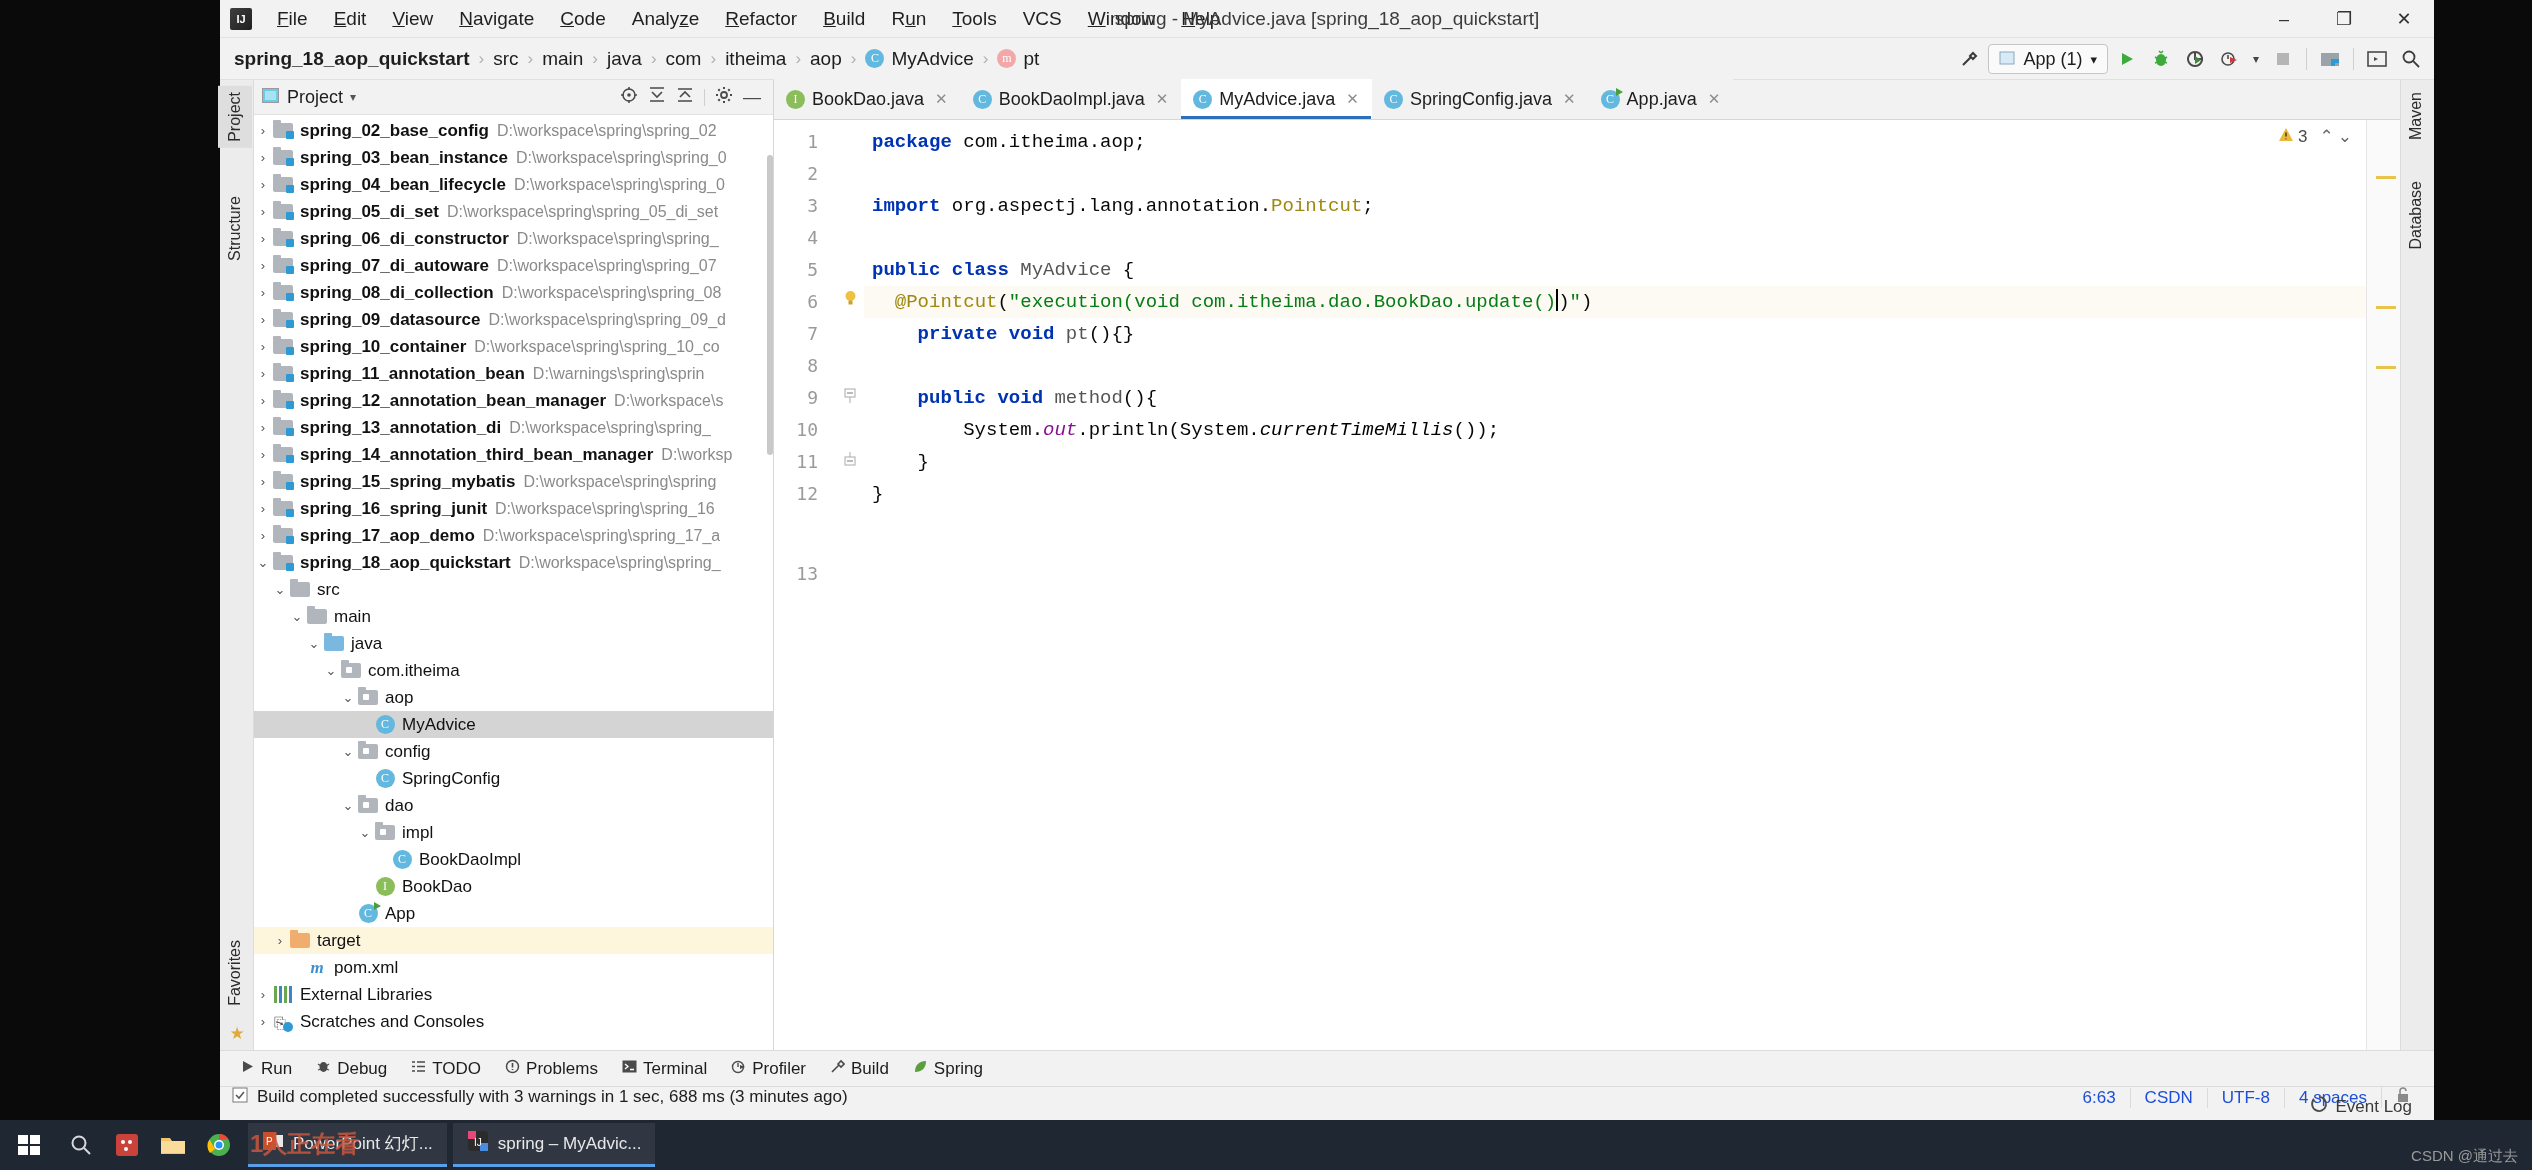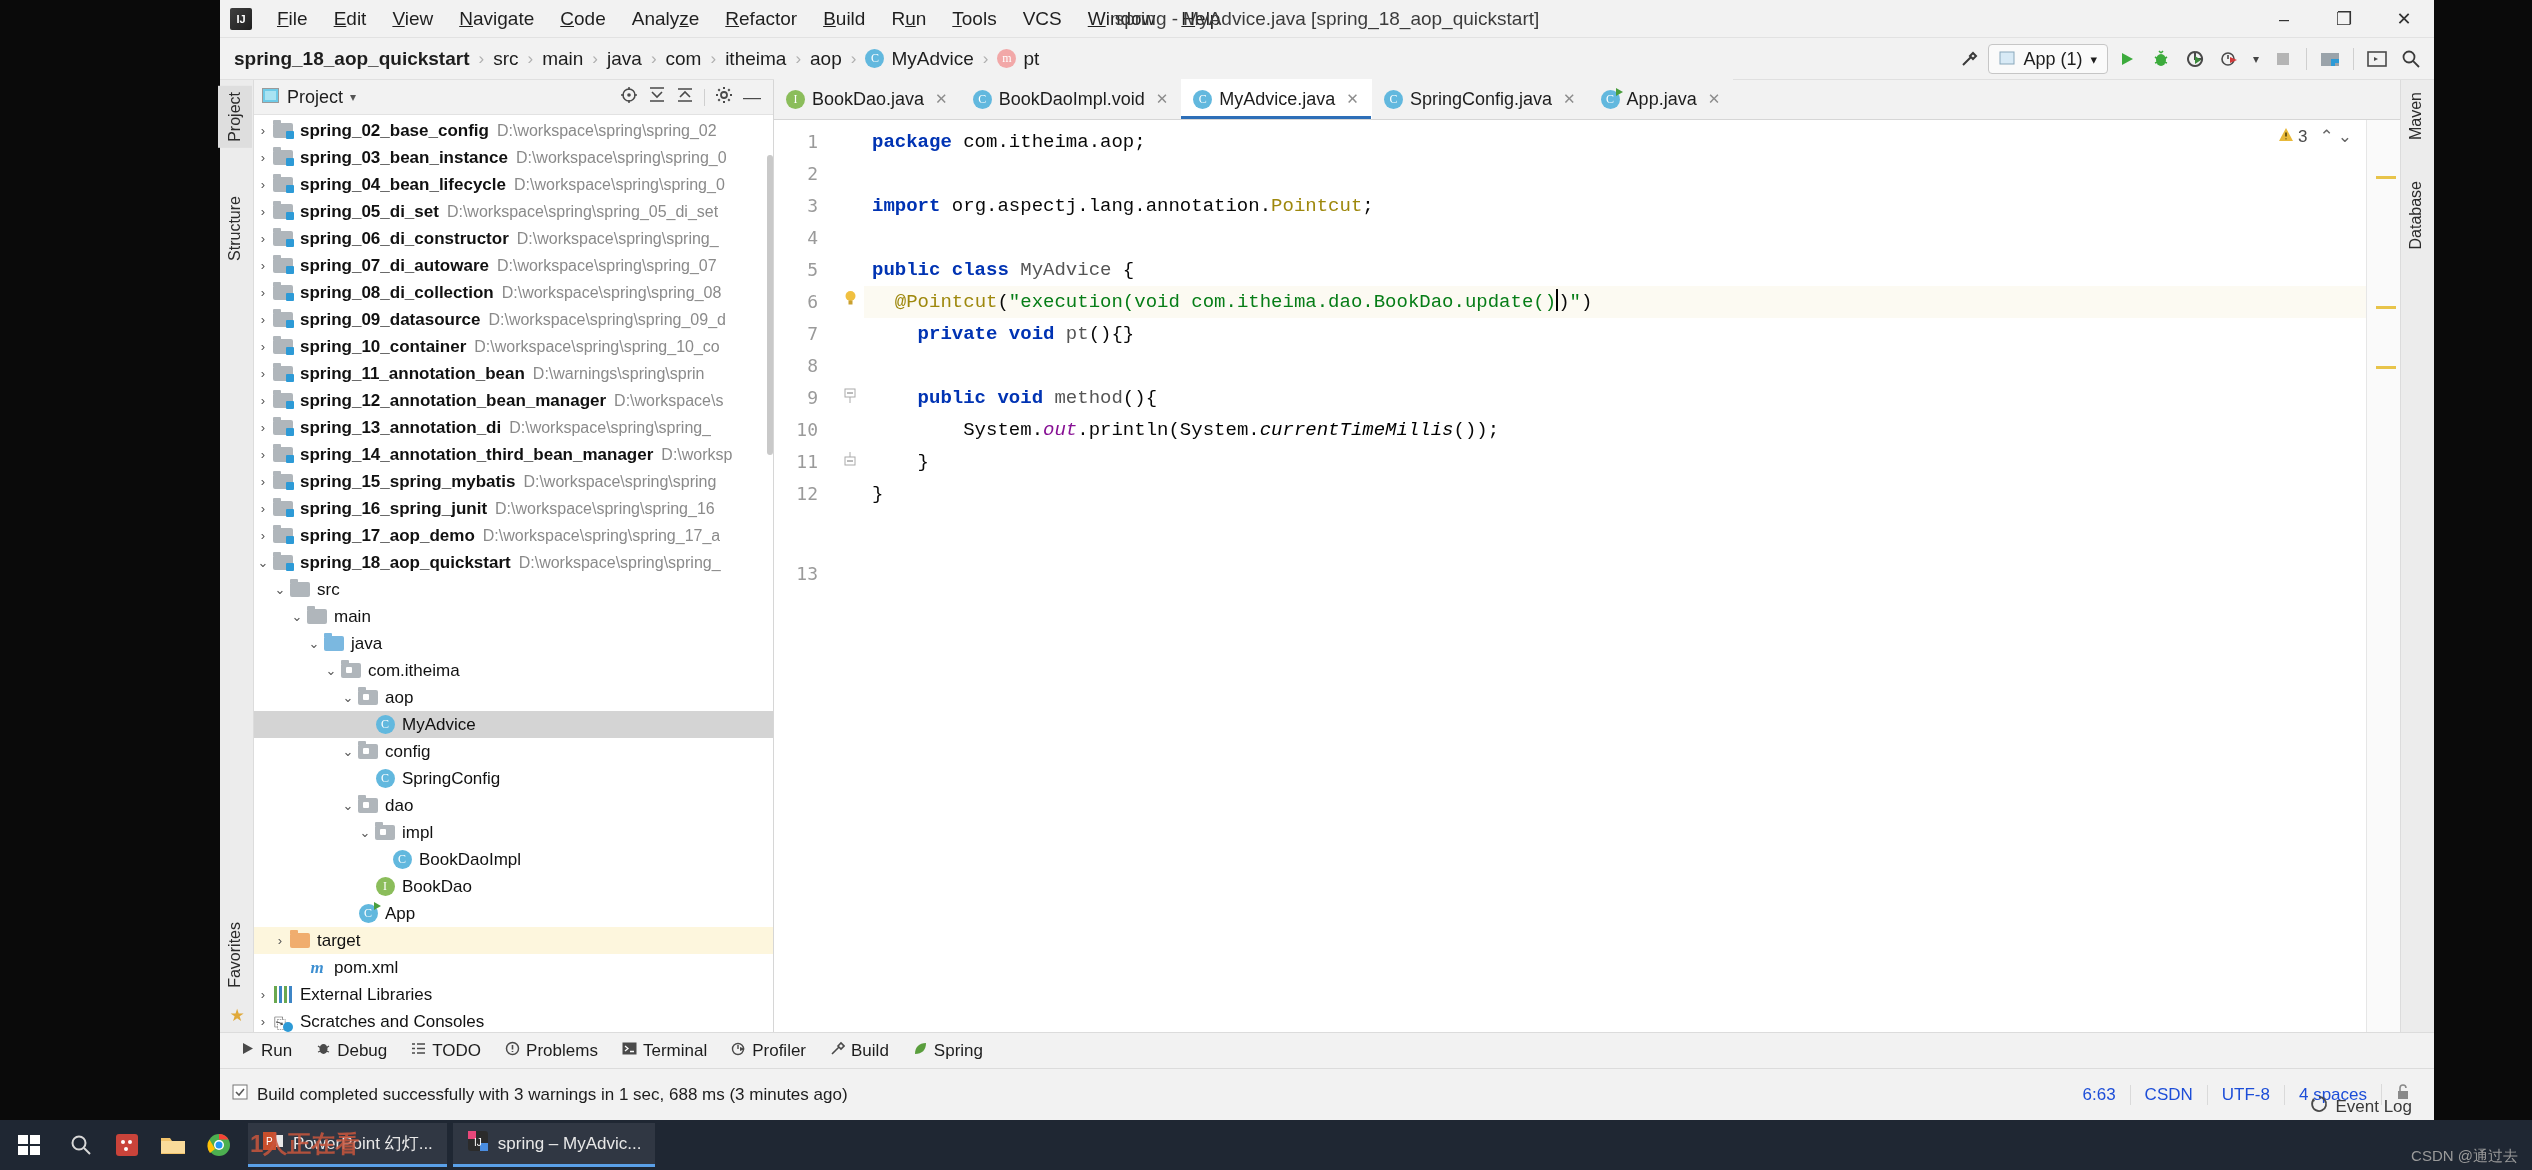--- a/index.html
+++ b/index.html
@@ -134,22 +134,22 @@
 
   
   .vstrip-right { width:34px; background:#ececec; border-left:1px solid #dcdcdc; position:relative; }
 
   
   .toolbar-bottom { height:36px; background:#f2f2f2; border-top:1px solid #dcdcdc;
                     display:flex; align-items:center; padding-left:10px; gap:4px; position:relative; }
   .tool { display:flex; align-items:center; gap:6px; font-size:17px; color:#1d1d1d; padding:3px 10px; }
 
   
-  .status { height:52px; background:#f2f2f2; border-top:1px solid #dcdcdc;
-            display:flex; align-items:center; padding:0 12px; font-size:17px; color:#1d1d1d;
+  .status { height:34px; background:#f2f2f2; border-top:1px solid #dcdcdc;
+            display:flex; align-items:flex-start; padding:0 12px; font-size:17px; color:#1d1d1d;
             position:relative; }
   .status-right { position:absolute; right:10px; display:flex; align-items:center; gap:0; }
   .sr-item { padding:0 14px; font-size:17px; color:#1d4ed8; border-left:1px solid #dadada; }
   .sr-item.first { border-left:none; }
 
   
   .taskbar { position:absolute; left:0; bottom:0; width:2532px; height:50px; background:#1f2733;
              display:flex; align-items:center; }
   .tb-start { width:58px; height:50px; display:flex; align-items:center; justify-content:center; }
   .tb-ico { width:46px; height:50px; display:flex; align-items:center; justify-content:center; }
@@ -664,21 +664,21 @@
               <span class="tabicon">
                 <span class="cls iface">I</span>
               </span>
               <span>BookDao.java</span>
               <span class="x">✕</span>
             </div>
             <div class="tab">
               <span class="tabicon">
                 <span class="cls">C</span>
               </span>
-              <span>BookDaoImpl.void</span>
+              <span>BookDaoImpl.java</span>
               <span class="x">✕</span>
             </div>
             <div class="tab active">
               <span class="tabicon">
                 <span class="cls">C</span>
               </span>
               <span>MyAdvice.java</span>
               <span class="x">✕</span>
             </div>
             <div class="tab">

